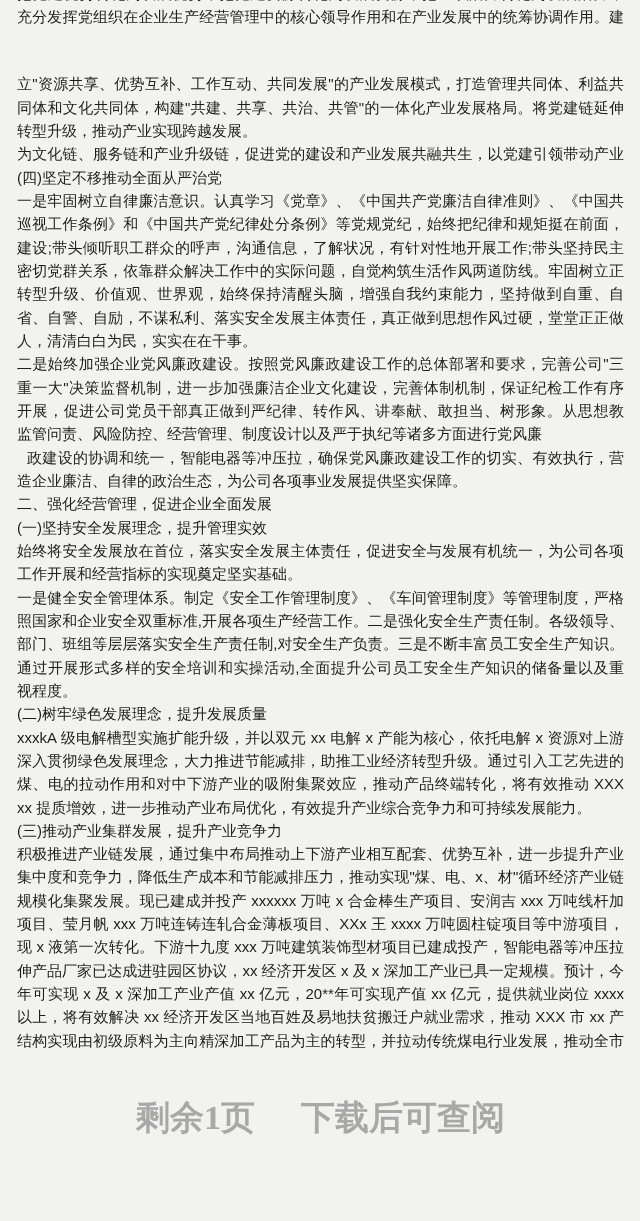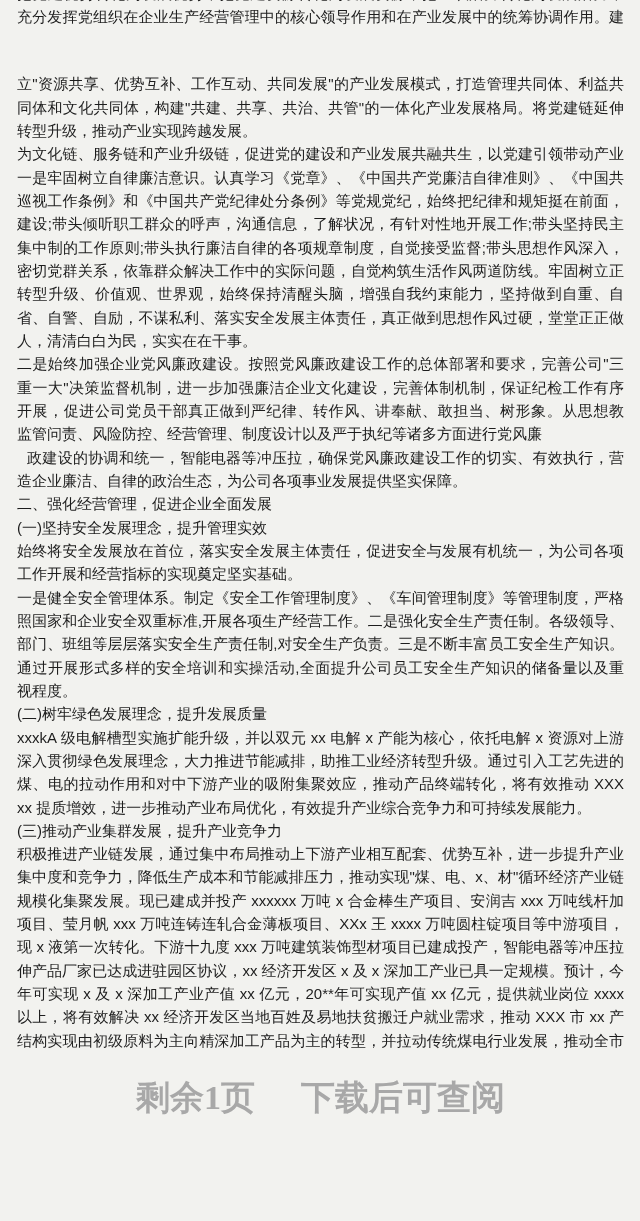--- a/index.html
+++ b/index.html
@@ -29,21 +29,21 @@
     white-space: nowrap;
   }
   .line.indent { padding-left: 10px; }
   .clip-wrap {
     height: 5px;
     overflow: hidden;
   }
   .clip-wrap .line { margin-top: -18px; }
   .gap { height: 44px; }
   .footer {
-    margin-top: 23px;
+    margin-top: 43px;
     display: flex;
     justify-content: center;
     align-items: flex-end;
     gap: 46px;
     font-family: "Liberation Serif", "DejaVu Serif", serif;
     font-weight: bold;
     font-size: 34px;
     color: #a8a8a8;
     cursor: pointer;
   }
@@ -55,24 +55,24 @@
   <div id="lines-container">
       <div class="clip-wrap">
         <div class="line full">把党建优势转化为发展优势，把党建资源转化为发展资源，把组织活力转化为发展活力，</div>
       </div>
       <div class="line full">充分发挥党组织在企业生产经营管理中的核心领导作用和在产业发展中的统筹协调作用。建</div>
       <div class="gap"></div>
       <div class="line full">立"资源共享、优势互补、工作互动、共同发展"的产业发展模式，打造管理共同体、利益共</div>
       <div class="line full">同体和文化共同体，构建"共建、共享、共治、共管"的一体化产业发展格局。将党建链延伸</div>
       <div class="line short">转型升级，推动产业实现跨越发展。</div>
       <div class="line full">为文化链、服务链和产业升级链，促进党的建设和产业发展共融共生，以党建引领带动产业</div>
+      <div class="line short">(四)坚定不移推动全面从严治党</div>
       <div class="line full">一是牢固树立自律廉洁意识。认真学习《党章》、《中国共产党廉洁自律准则》、《中国共产党</div>
       <div class="line full">巡视工作条例》和《中国共产党纪律处分条例》等党规党纪，始终把纪律和规矩挺在前面，</div>
       <div class="line full">建设;带头倾听职工群众的呼声，沟通信息，了解状况，有针对性地开展工作;带头坚持民主</div>
-      <div class="line full">集中制的工作原则;带头执行廉洁自律的各项规章制度，自觉接受监督;带头思想作风深入，</div>
       <div class="line full">密切党群关系，依靠群众解决工作中的实际问题，自觉构筑生活作风两道防线。牢固树立正</div>
       <div class="line full">转型升级、价值观、世界观，始终保持清醒头脑，增强自我约束能力，坚持做到自重、自</div>
       <div class="line full">省、自警、自励，不谋私利、落实安全发展主体责任，真正做到思想作风过硬，堂堂正正做</div>
       <div class="line short">人，清清白白为民，实实在在干事。</div>
       <div class="line full">二是始终加强企业党风廉政建设。按照党风廉政建设工作的总体部署和要求，完善公司"三</div>
       <div class="line full">重一大"决策监督机制，进一步加强廉洁企业文化建设，完善体制机制，保证纪检工作有序</div>
       <div class="line full">开展，促进公司党员干部真正做到严纪律、转作风、讲奉献、敢担当、树形象。从思想教育、</div>
       <div class="line short">监管问责、风险防控、经营管理、制度设计以及严于执纪等诸多方面进行党风廉</div>
       <div class="line full indent">政建设的协调和统一，智能电器等冲压拉，确保党风廉政建设工作的切实、有效执行，营</div>
       <div class="line short">造企业廉洁、自律的政治生态，为公司各项事业发展提供坚实保障。</div>

